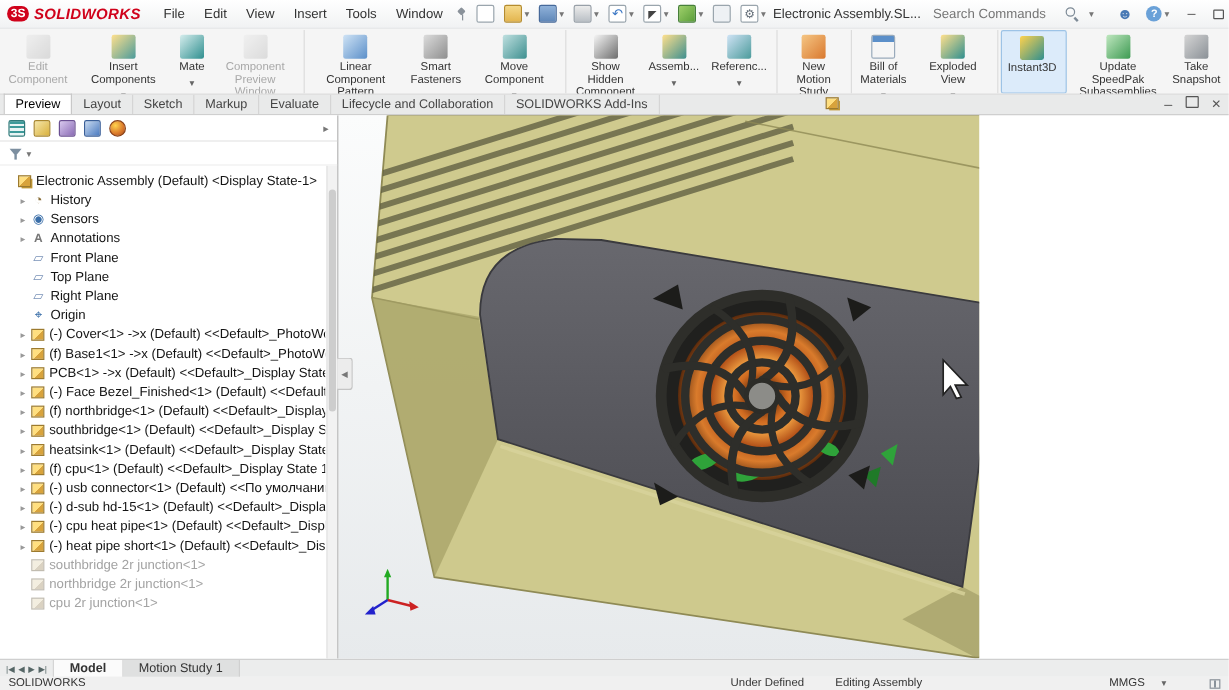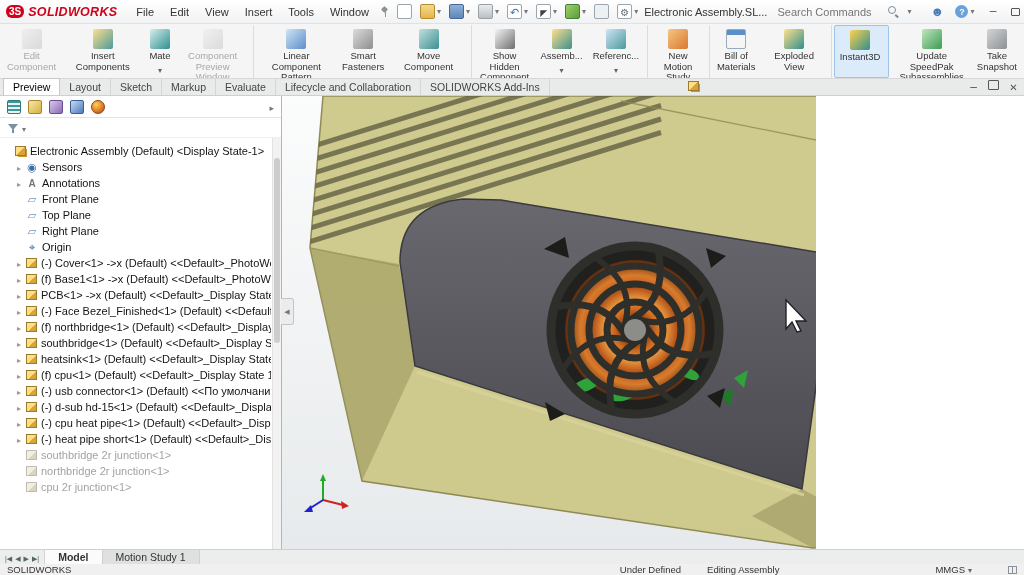--- a/index.html
+++ b/index.html
@@ -142,21 +142,21 @@
   .nav-arrows{display:flex;align-items:center;gap:3px;padding:0 5px;border-right:1px solid #d5d5d5}
   .nav-g::before{font-size:7px;color:#566}
   [data-icon="first"]::before{content:"|◀"}
   [data-icon="prev"]::before{content:"◀"}
   [data-icon="next"]::before{content:"▶"}
   [data-icon="last"]::before{content:"▶|"}
   .btab{padding:0 13px;font-size:10.5px;display:flex;align-items:center;border-right:1px solid #d0d0d0;color:#333;background:#dfe0e0;white-space:nowrap}
   .btab.active{background:#fbfbfb;font-weight:bold}
   .statusbar{position:absolute;top:564px;left:0;width:1024px;height:11px;background:#f0f0f0;display:flex;align-items:center;font-size:9.5px;color:#333;padding:0 7px;line-height:11px}
   .sb-right{margin-left:auto;display:flex;gap:26px;align-items:center}
-  .sb-units{margin-left:130px;display:flex;align-items:center;gap:3px}
+  .sb-units{margin-left:130px;display:flex;align-items:center;gap:14px}
   .sb-caret::before{content:"▾";font-size:8px;color:#666}
   .sb-grid{width:9px;height:8px;border:1px solid #8a929a;background:linear-gradient(90deg,transparent 3px,#8a929a 3px 4px,transparent 4px);margin-left:10px}
 </style>
 </head>
 <body>
 
 <div class="app">
 
   <div class="menubar">
     <div class="logo">
@@ -508,20 +508,25 @@
       </div>
       <div class="tree-wrap">
         <div>
 
             <div class="trow">
               <span class="tarrow"></span>
               <span class="ticon" data-icon="assembly-icon"></span>
               <span class="tlabel">Electronic Assembly (Default) &lt;Display State-1&gt;</span>
             </div>
 
+            <div class="trow child">
+              <span class="tarrow show"></span>
+              <span class="ticon" data-icon="history-icon"></span>
+              <span class="tlabel">History</span>
+            </div>
 
             <div class="trow child">
               <span class="tarrow show"></span>
               <span class="ticon" data-icon="sensors-icon"></span>
               <span class="tlabel">Sensors</span>
             </div>
 
             <div class="trow child">
               <span class="tarrow show"></span>
               <span class="ticon" data-icon="annotations-icon"></span>

